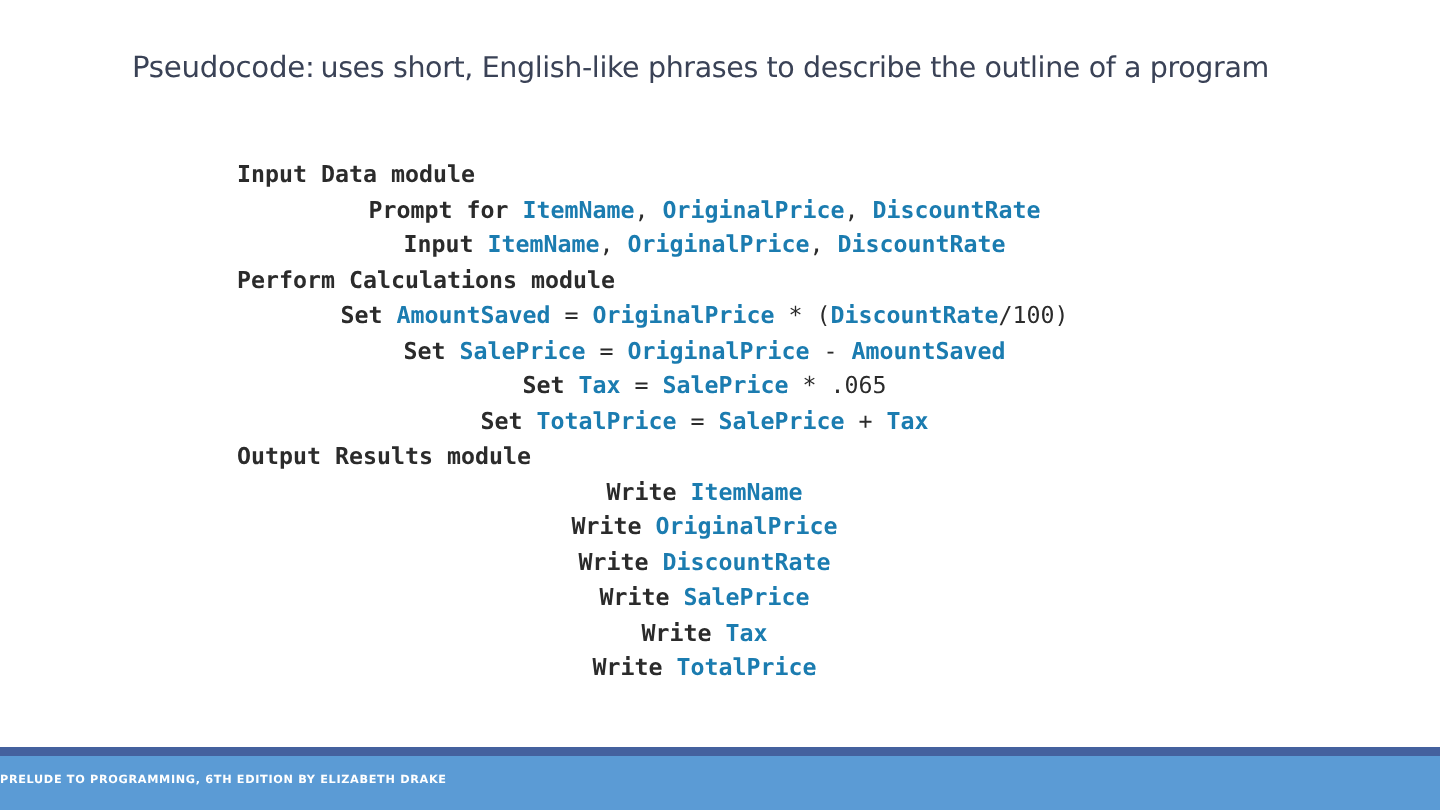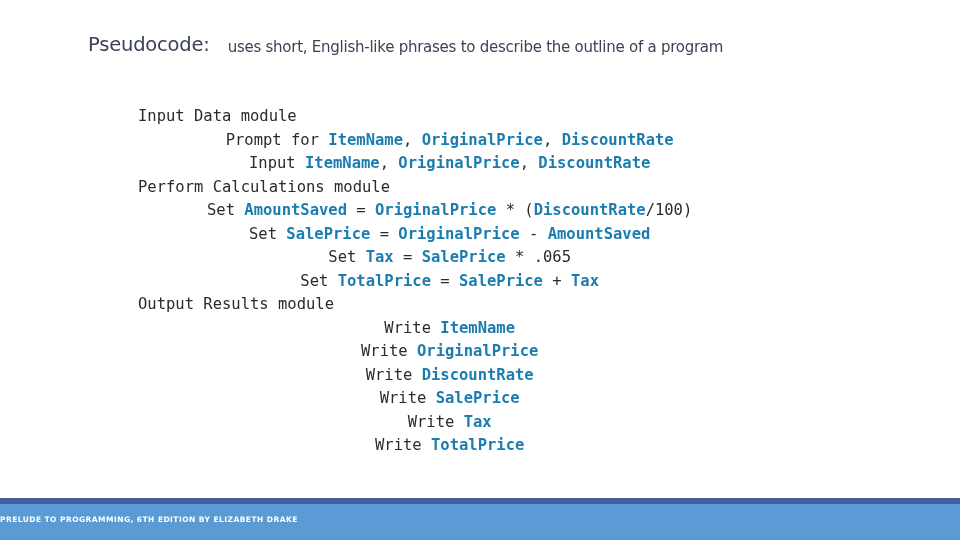--- a/index.html
+++ b/index.html
@@ -34,24 +34,24 @@
   }
   .heading-term {
     font-family: "DejaVu Sans", sans-serif;
     font-size: 19.5px;
     font-weight: 400;
     color: #3a4256;
     letter-spacing: -0.2px;
   }
   .heading-desc {
     font-family: "DejaVu Sans", sans-serif;
-    font-size: 15px;
+    font-size: 19px;
     font-weight: 400;
     color: #3a4256;
-    margin-left: 18px;
+    margin-left: 4px;
     letter-spacing: -0.25px;
   }
 
   
   .example-line {
     position: absolute;
     left: 64px;
     top: 74px;
     font-family: "DejaVu Sans", sans-serif;
     font-size: 16.5px;
@@ -74,21 +74,22 @@
   }
   .code-line {
     white-space: pre;
   }
   .code-line.indent {
     padding-left: 69px;
     text-align: center;
   }
   .kw {
     color: #2b2b2b;
-    font-weight: 400;
+    font-weight: 700;
+    margin-left: 20px;
   }
   .var {
     color: #1b7cb0;
     font-weight: bold;
   }
   .op {
     color: #2b2b2b;
     font-weight: 400;
   }
 

